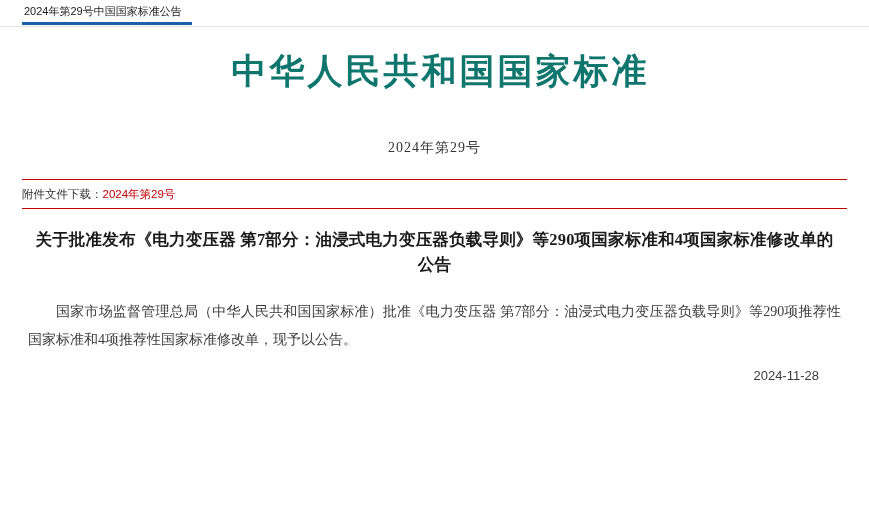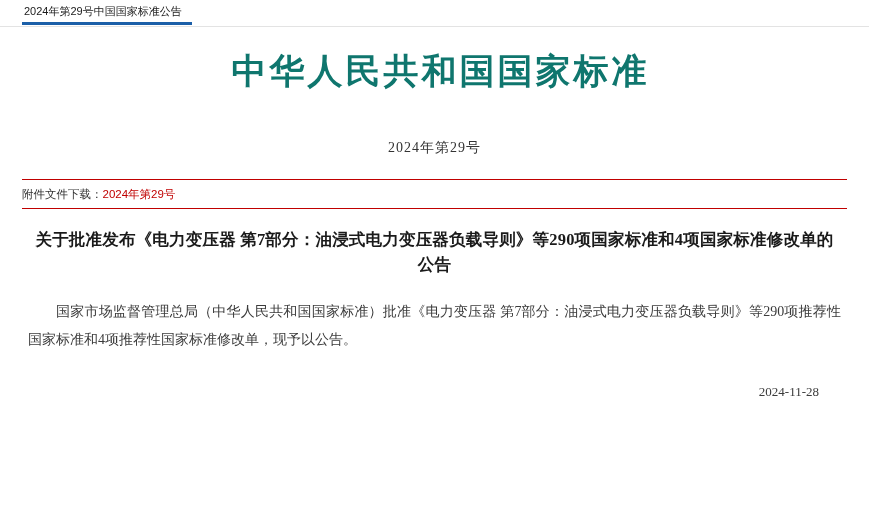--- a/index.html
+++ b/index.html
@@ -127,23 +127,23 @@
   
   .signature {
     margin: 18px 50px 0 0;
     text-align: right;
     font-family: "Liberation Serif", serif;
     font-size: 14px;
     color: #3b3b3b;
     letter-spacing: 0.5px;
   }
   .date {
-    margin: 30px 50px 0 0;
+    margin: 14px 50px 0 0;
     text-align: right;
-    font-family: Liberation Serif, serif;
+    font-family: Liberation Sans, sans-serif;
     font-size: 13px;
     color: #3b3b3b;
   }
 </style>
 </head>
 <body>
 
 <div class="page">
 
   <div class="tabbar">

